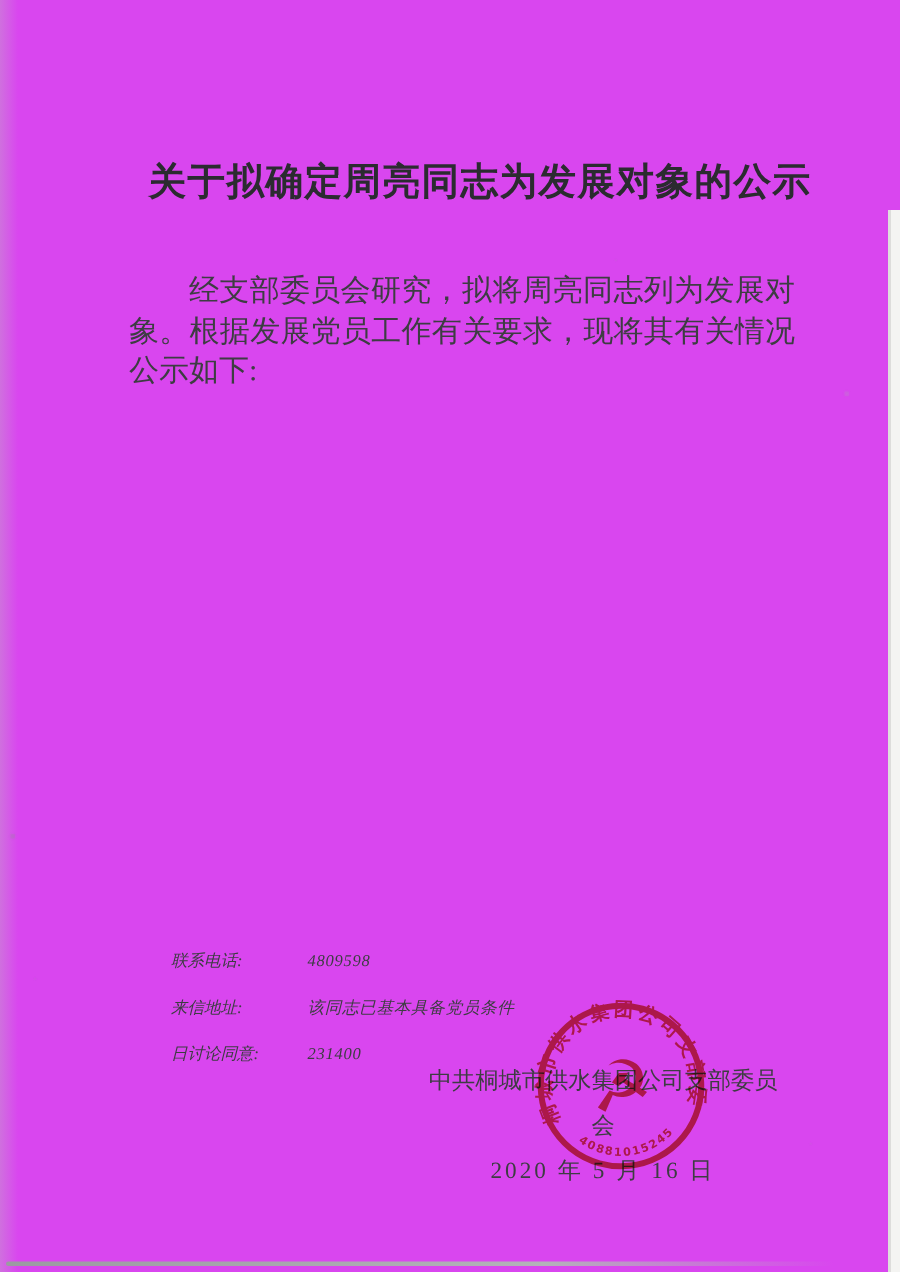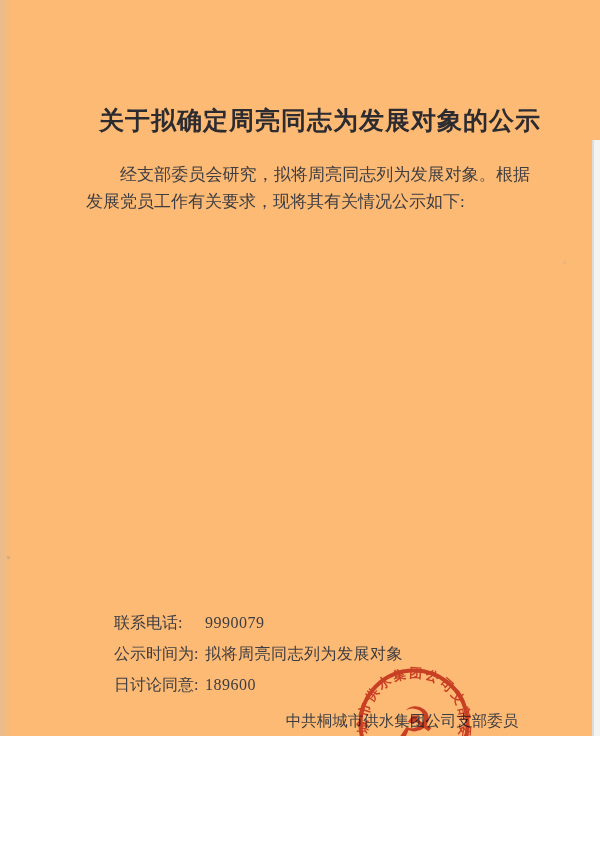--- a/index.html
+++ b/index.html
@@ -3,22 +3,22 @@
 <meta charset="utf-8">
 <style>
   html, body {
     margin: 0;
     padding: 0;
     background: #ffffff;
   }
   .page {
     position: relative;
     width: 600px;
-    height: 736px;
-    background: #fdba74;
+    height: 848px;
+    background: #d946ef;
     overflow: hidden;
     font-family: "Liberation Serif", serif;
   }
   
   .edge-left {
     position: absolute; left: 0; top: 0; width: 12px; height: 100%;
     background: linear-gradient(to right, rgba(190,190,192,0.35), rgba(255,255,255,0));
     pointer-events: none;
   }
   .edge-right-line {
@@ -55,37 +55,38 @@
     text-align: center;
     font-family: "Liberation Sans", sans-serif;
     font-size: 25px;
     font-weight: 700;
     letter-spacing: 1px;
     color: #2b2b30;
   }
 
   .body-text {
     position: absolute;
-    top: 162px; left: 86px; width: 444px;
-    font-size: 17px;
+    top: 181px; left: 86px; width: 444px;
+    font-size: 20px;
     line-height: 26.6px;
     text-align: justify;
     color: #3d3d42;
   }
   .body-text p {
     margin: 0;
     text-indent: 2em;
   }
 
   .contact {
     position: absolute;
-    top: 607px; left: 114px;
-    font-size: 16px;
+    top: 626px; left: 114px;
+    font-size: 11px;
     line-height: 31px;
     color: #3d3d42;
+    font-style: italic;
   }
   .contact .row { display: flex; }
   .contact .label { width: 91px; flex: 0 0 91px; }
   .contact .value { letter-spacing: 0.5px; }
 
   .signature {
     position: absolute;
     top: 706px; left: 282px; width: 240px;
     text-align: center;
     font-size: 15.5px;
@@ -133,29 +134,29 @@
 
   <h1 class="title">关于拟确定周亮同志为发展对象的公示</h1>
 
   <div class="body-text">
     <p>经支部委员会研究，拟将周亮同志列为发展对象。根据发展党员工作有关要求，现将其有关情况公示如下:</p>
   </div>
 
   <div class="contact">
     <div class="row">
       <span class="label">联系电话:</span>
-      <span class="value">9990079</span>
+      <span class="value">4809598</span>
     </div>
     <div class="row">
-      <span class="label">公示时间为:</span>
-      <span class="value">拟将周亮同志列为发展对象</span>
+      <span class="label">来信地址:</span>
+      <span class="value">该同志已基本具备党员条件</span>
     </div>
     <div class="row">
       <span class="label">日讨论同意:</span>
-      <span class="value">189600</span>
+      <span class="value">231400</span>
     </div>
   </div>
 
   <div class="signature">
     <div class="sig-org">中共桐城市供水集团公司支部委员会</div>
     <div class="sig-date">2020 年 5 月 16 日</div>
   </div>
 
   <svg class="seal" viewBox="-62 -62 124 124" xmlns="http://www.w3.org/2000/svg">
     <defs>

